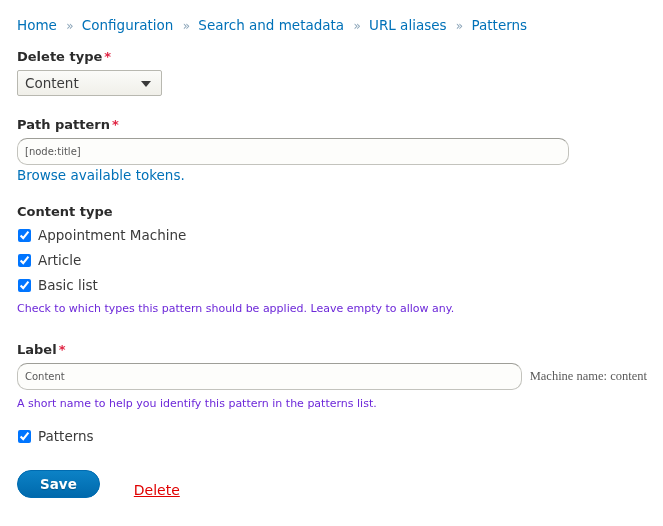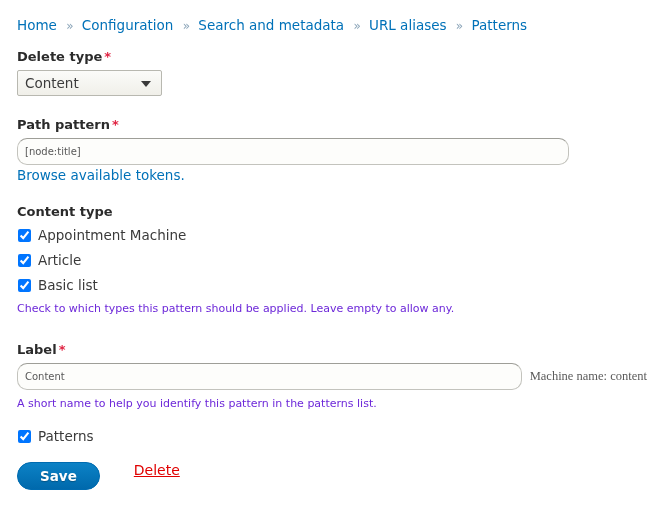--- a/index.html
+++ b/index.html
@@ -160,22 +160,22 @@
     margin-left: 8px;
     font-size: 12.5px;
     color: #5a5a5a;
     white-space: nowrap;
     font-family: Liberation Serif, serif;
   }
 
   
   .actions {
     display: flex;
-    align-items: flex-start;
-    margin-top: 16px;
+    align-items: flex-end;
+    margin-top: 24px;
   }
   button.save {
     background: #0071b8;
     background-image: linear-gradient(to bottom, #0c82c6 0%, #0069ac 100%);
     border: 1px solid #006bb0;
     border-radius: 14px;
     color: #ffffff;
     font-family: "DejaVu Sans", "Liberation Sans", sans-serif;
     font-size: 13.5px;
     font-weight: bold;

